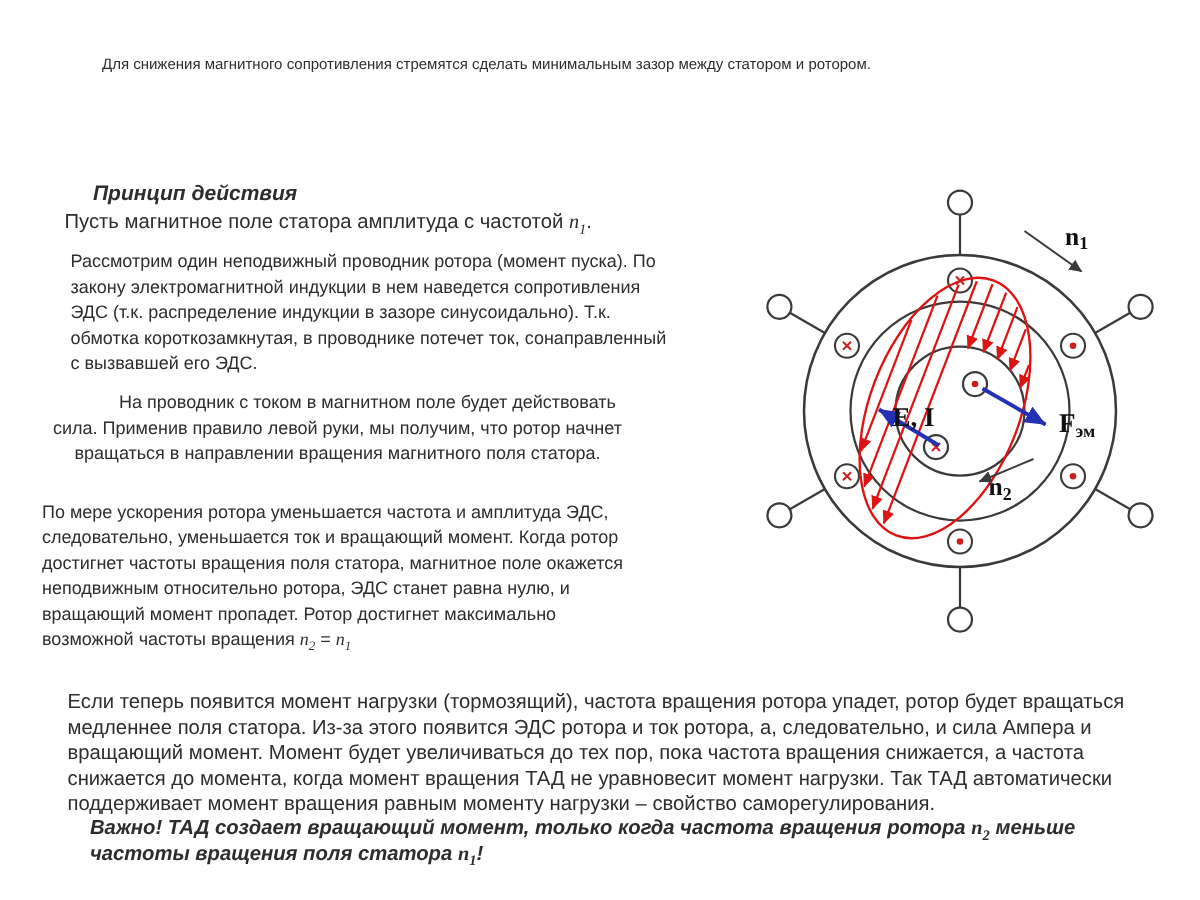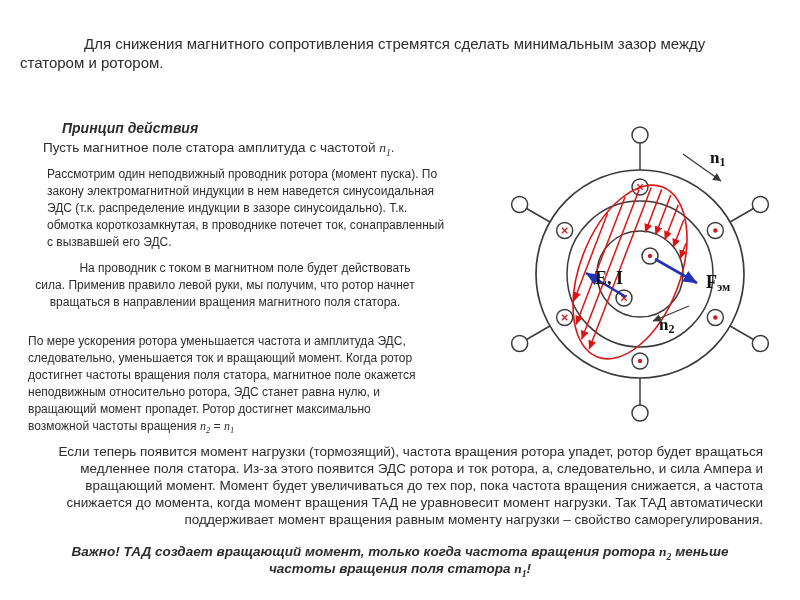--- a/index.html
+++ b/index.html
@@ -2,45 +2,45 @@
 <html><head>
 <meta charset="utf-8">
 <style>
   html,body{margin:0;padding:0;}
   body{
     width:800px;height:600px;background:#ffffff;position:relative;
     font-family:"Liberation Sans",sans-serif;color:#2d2d2d;overflow:hidden;
   }
   .abs{position:absolute;}
   p{margin:0;}
-  .intro{left:20px;top:34px;width:720px;font-size:15px;line-height:19px;}
+  .intro{left:4px;top:34px;width:720px;font-size:10px;line-height:19px;}
   .intro p{text-indent:64px;}
   .heading{left:62px;top:120px;font-size:14px;font-weight:bold;font-style:italic;}
   .pline{left:43px;top:139px;font-size:13.5px;line-height:18px;}
   .p-start{left:47px;top:166px;width:400px;font-size:12px;line-height:17px;}
   .p-force{left:26px;top:260px;width:398px;font-size:12px;line-height:17px;text-indent:40px;text-align:center;}
   .p-accel{left:28px;top:333px;width:392px;font-size:12px;line-height:17px;}
-  .p-load{left:45px;top:443px;width:718px;font-size:13.5px;line-height:17px;text-align:right;}
-  .important{left:60px;top:543px;width:680px;text-align:center;
+  .p-load{left:45px;top:459px;width:718px;font-size:13.5px;line-height:17px;}
+  .important{left:60px;top:543px;width:680px;text-align:left;
     font-size:13.5px;line-height:17px;font-weight:bold;font-style:italic;}
   .mvar{font-family:"Liberation Serif",serif;font-style:italic;}
   sub.msub{font-family:"Liberation Serif",serif;font-style:italic;font-size:0.72em;line-height:0;}
 </style>
 </head>
 <body>
 
 <div class="abs intro">
   <p>Для снижения магнитного сопротивления стремятся сделать минимальным зазор между статором и ротором.</p>
 </div>
 
 <div class="abs heading">Принцип действия</div>
 
 <div class="abs pline"><span>Пусть магнитное поле статора амплитуда с частотой </span><span class="mvar">n</span><sub class="msub">1</sub><span>.</span></div>
 
-<p class="abs p-start">Рассмотрим один неподвижный проводник ротора (момент пуска). По закону электромагнитной индукции в нем наведется синусоидальная ЭДС (т.к. распределение индукции в зазоре синусоидально). Т.к. обмотка короткозамкнутая, в проводнике потечет ток, сонаправленный с вызвавшей его ЭДС.</p>
+<p class="abs p-start">Рассмотрим один неподвижный проводник ротора (момент пуска). По закону электромагнитной индукции в нем наведется сопротивления ЭДС (т.к. распределение индукции в зазоре синусоидально). Т.к. обмотка короткозамкнутая, в проводнике потечет ток, сонаправленный с вызвавшей его ЭДС.</p>
 
 <p class="abs p-force">На проводник с током в магнитном поле будет действовать сила. Применив правило левой руки, мы получим, что ротор начнет вращаться в направлении вращения магнитного поля статора.</p>
 
 <p class="abs p-accel"><span>По мере ускорения ротора уменьшается частота и амплитуда ЭДС, следовательно, уменьшается ток и вращающий момент. Когда ротор достигнет частоты вращения поля статора, магнитное поле окажется неподвижным относительно ротора, ЭДС станет равна нулю, и вращающий момент пропадет. Ротор достигнет максимально возможной частоты вращения </span><span class="mvar">n</span><sub class="msub">2</sub><span> = </span><span class="mvar">n</span><sub class="msub">1</sub></p>
 
 <p class="abs p-load">Если теперь появится момент нагрузки (тормозящий), частота вращения ротора упадет, ротор будет вращаться медленнее поля статора. Из-за этого появится ЭДС ротора и ток ротора, а, следовательно, и сила Ампера и вращающий момент. Момент будет увеличиваться до тех пор, пока частота вращения снижается, а частота снижается до момента, когда момент вращения ТАД не уравновесит момент нагрузки. Так ТАД автоматически поддерживает момент вращения равным моменту нагрузки – свойство саморегулирования.</p>
 
 <p class="abs important"><span>Важно! ТАД создает вращающий момент, только когда частота вращения ротора </span><span class="mvar">n</span><sub class="msub">2</sub><span> меньше частоты вращения поля статора </span><span class="mvar">n</span><sub class="msub">1</sub><span>!</span></p>
 
 <svg id="diagram" class="abs" style="left:497px;top:118px;" width="300" height="312" viewBox="497 118 300 312">

